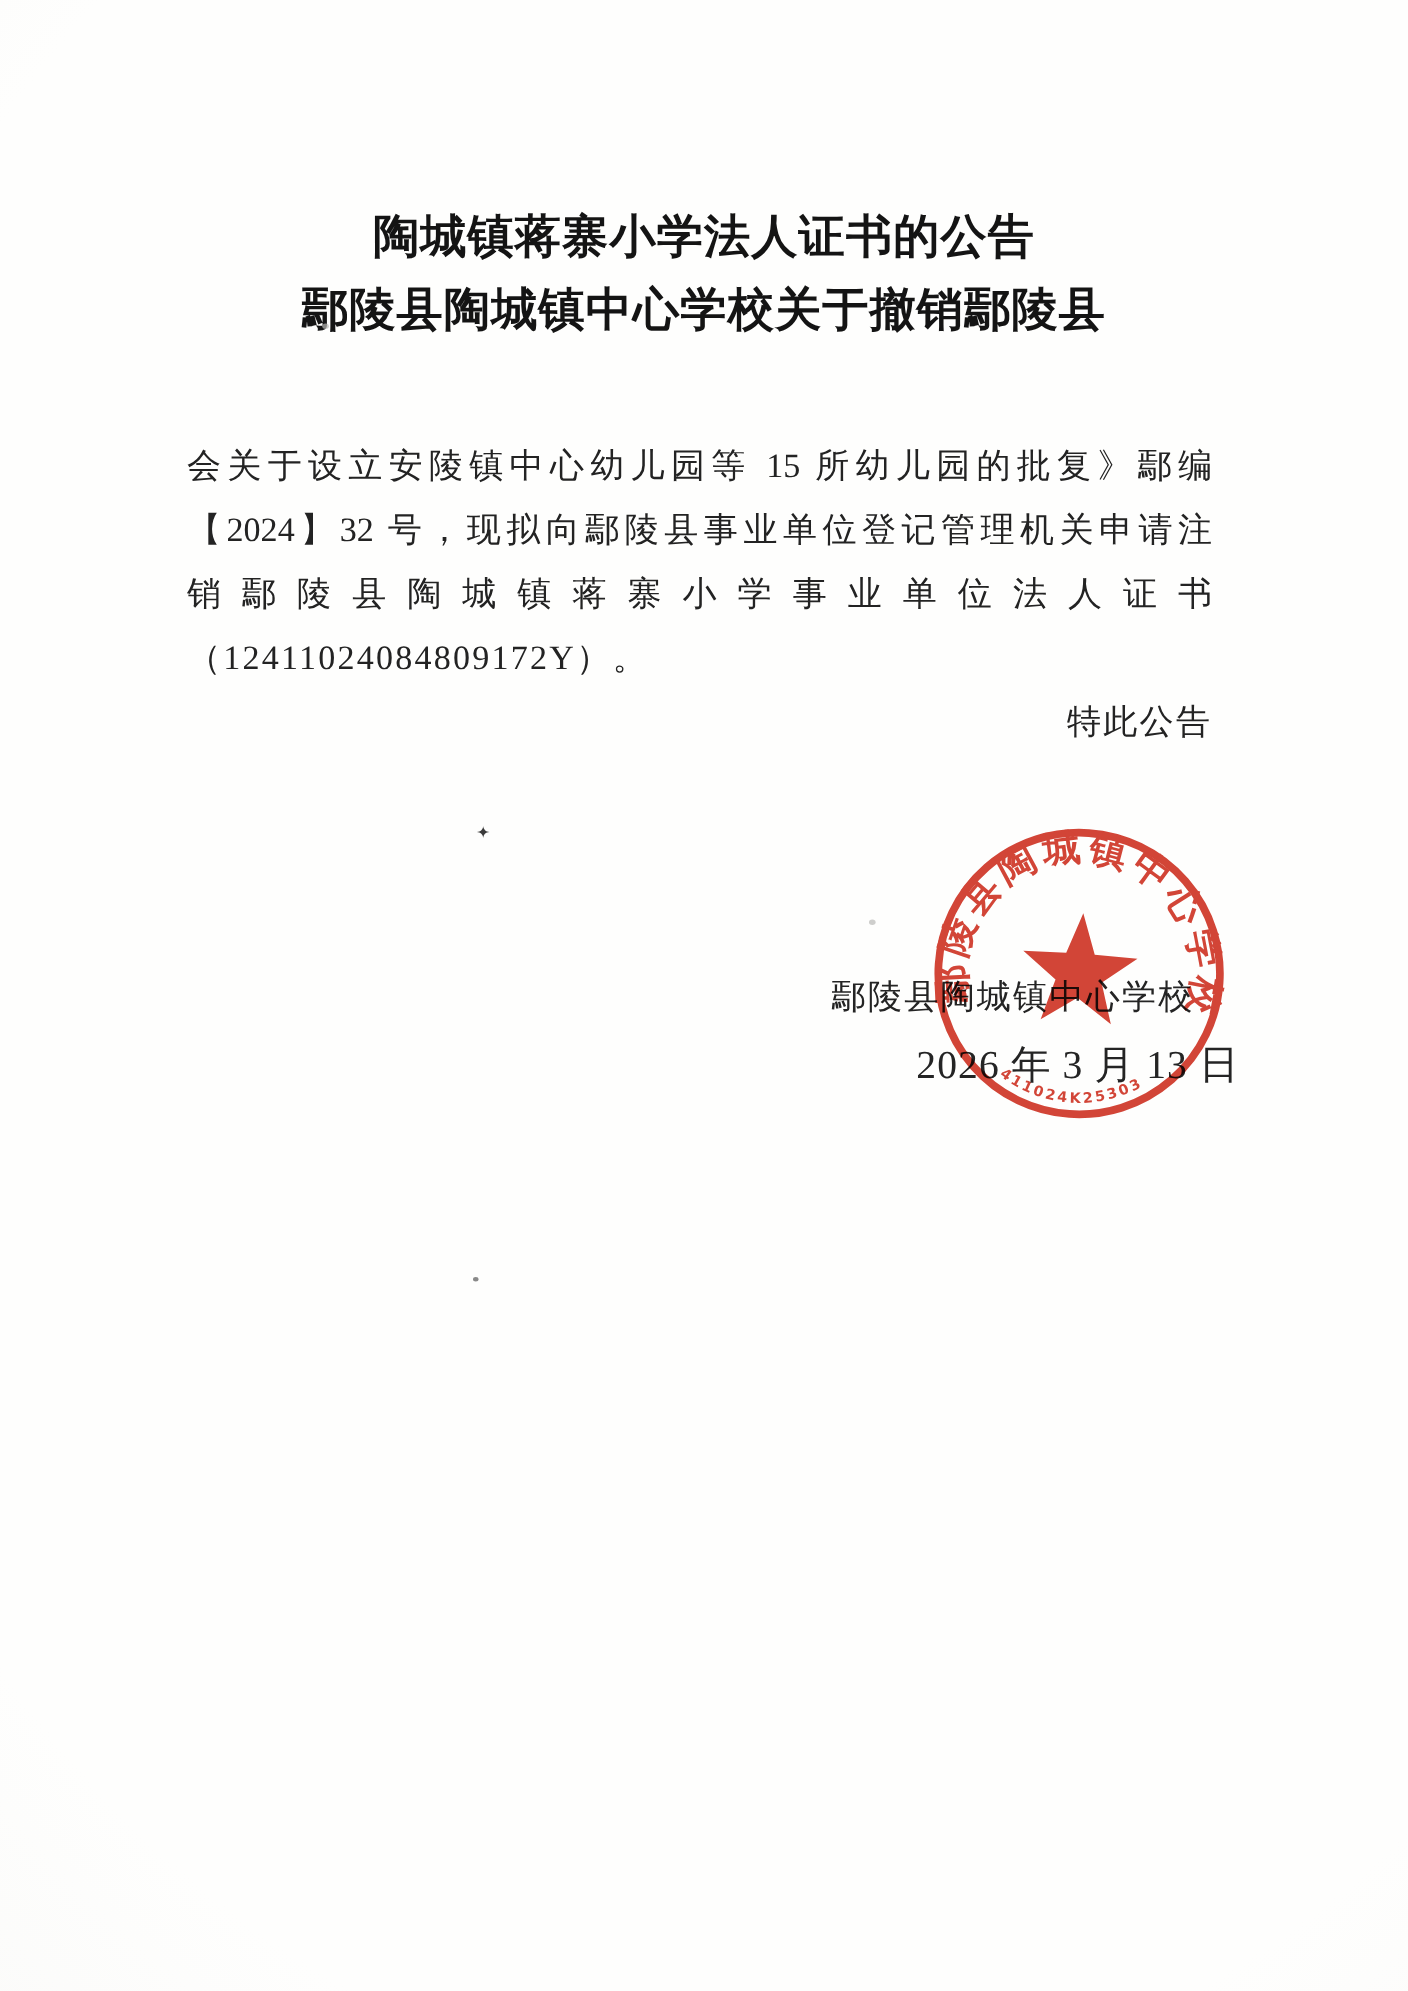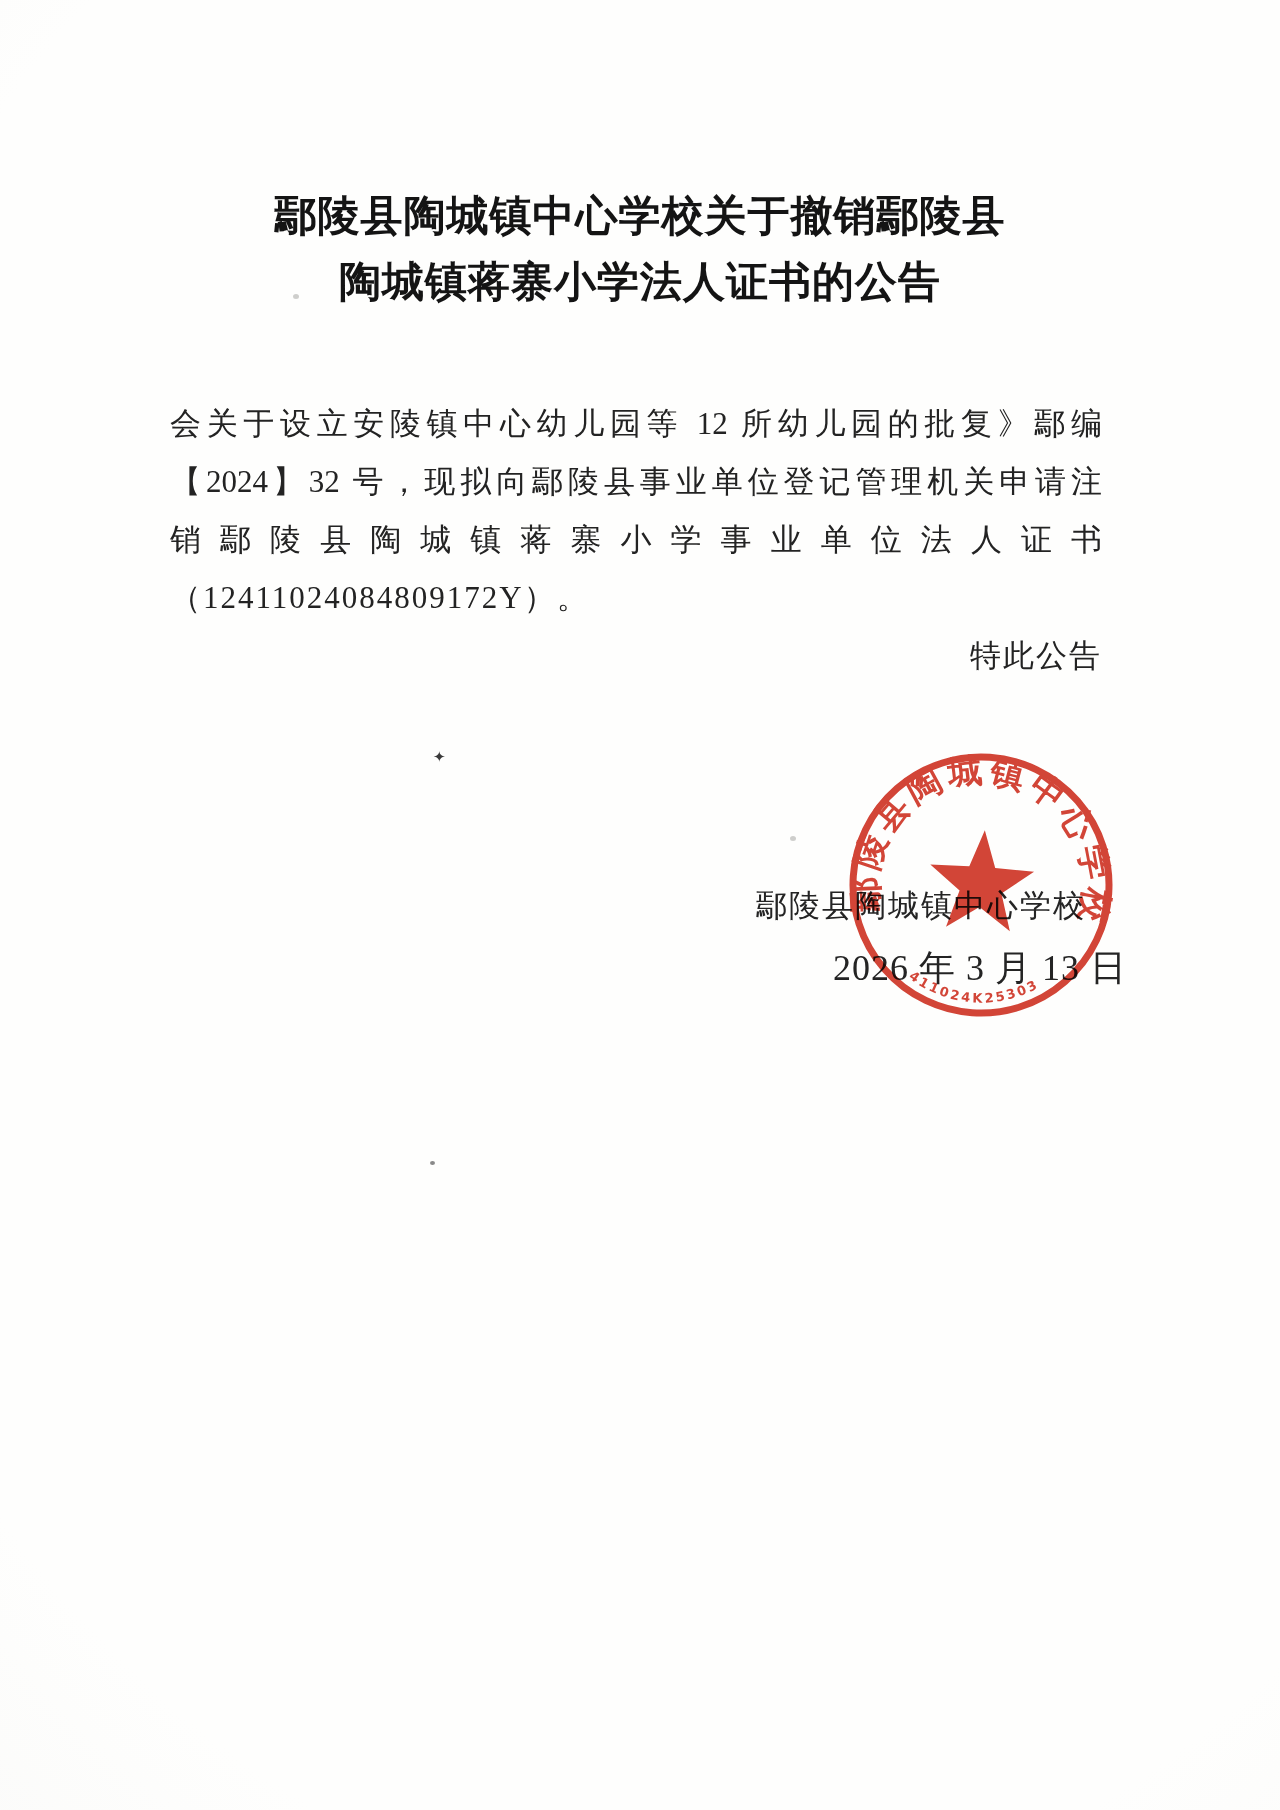--- a/index.html
+++ b/index.html
@@ -116,26 +116,26 @@
     width: 6px; height: 5px; border-radius: 50%;
     background: #b9b9b6; opacity: .7;
   }
 </style>
 </head>
 <body>
 
 <div class="page">
 
   <h1 class="doc-title">
+    <span class="title-line">陶城镇蒋寨小学法人证书的公告</span>
     <span class="title-line">鄢陵县陶城镇中心学校关于撤销鄢陵县</span>
-    <span class="title-line">陶城镇蒋寨小学法人证书的公告</span>
   </h1>
 
   <div class="doc-body">
-    <div class="bline">会关于设立安陵镇中心幼儿园等 12 所幼儿园的批复》鄢编</div>
+    <div class="bline">会关于设立安陵镇中心幼儿园等 15 所幼儿园的批复》鄢编</div>
     <div class="bline">【2024】32 号，现拟向鄢陵县事业单位登记管理机关申请注</div>
     <div class="bline">销鄢陵县陶城镇蒋寨小学事业单位法人证书</div>
     <div class="bline last">（12411024084809172Y）。</div>
     <div class="closing-line">特此公告</div>
   </div>
 
   <div class="signature-line">鄢陵县陶城镇中心学校</div>
   <div class="date-line">2026 年 3 月 13 日</div>
 
   <svg class="seal" viewBox="0 0 280 280" aria-hidden="true">

